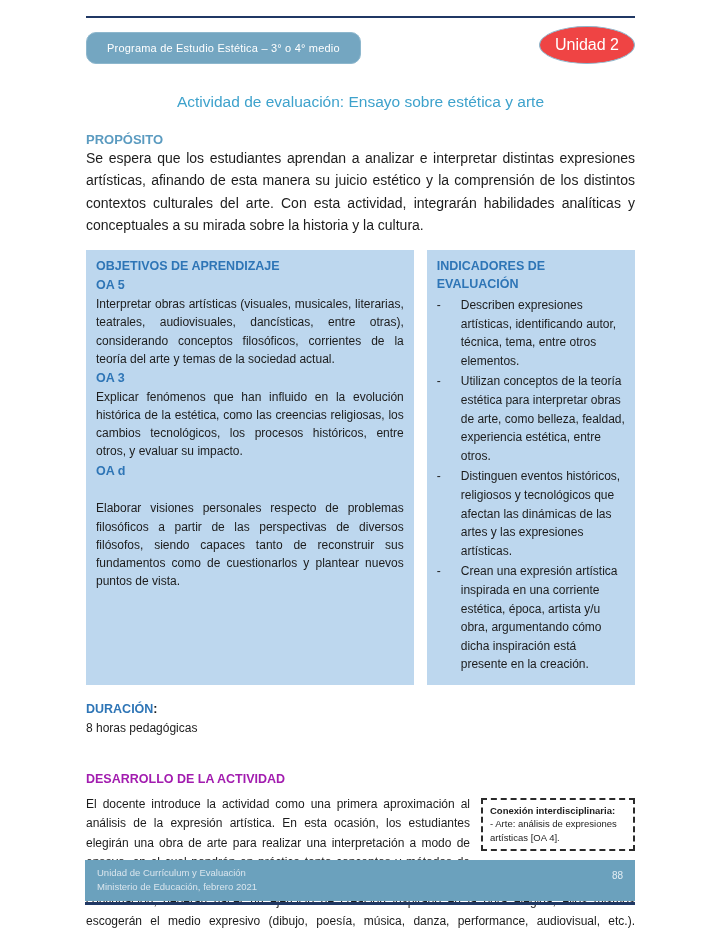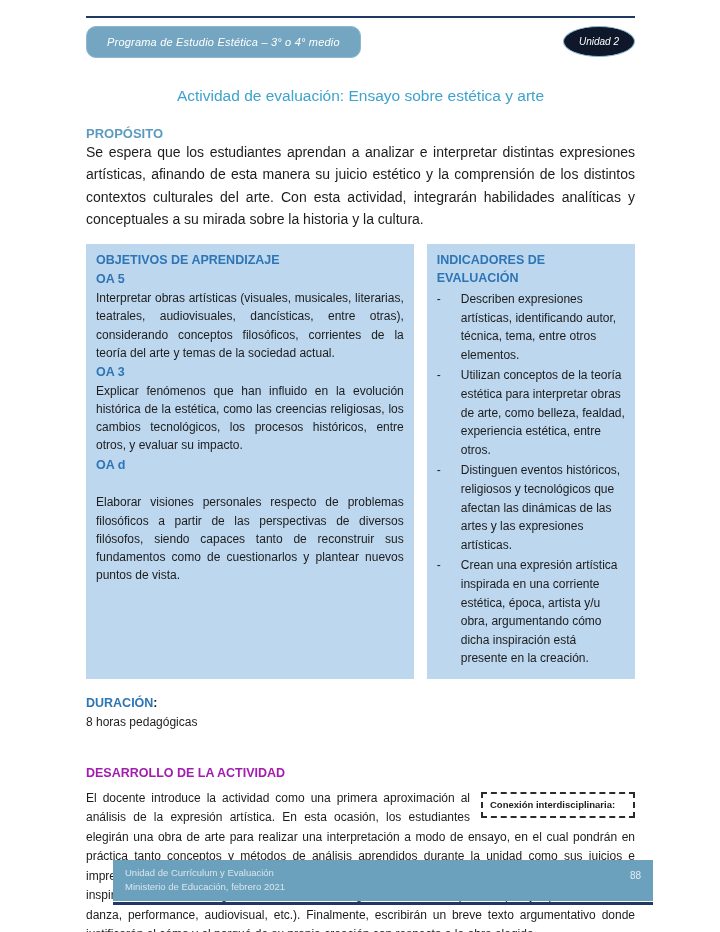--- a/index.html
+++ b/index.html
@@ -4,27 +4,27 @@
 <style>
   * { margin:0; padding:0; box-sizing:border-box; }
   html,body { background:#e9e9e9; }
   .page {
     width:720px; height:932px; background:#ffffff; position:relative;
     font-family:"Liberation Sans", sans-serif; color:#1c1c1c; overflow:hidden;
     margin:0 auto;
   }
   .content { position:absolute; left:86px; top:0; width:549px; }
   .top-rule { margin-top:16px; height:2px; background:#203864; }
-  .header-row { display:flex; justify-content:space-between; align-items:flex-start; margin-top:8px;font-style:italic; }
+  .header-row { display:flex; justify-content:space-between; align-items:flex-end; margin-top:8px; }
   .pill-left {
     background:#74a6c1; color:#ffffff; font-size:11px; letter-spacing:.2px;
     padding:9px 20px; border-radius:10px; border:1px solid #8db7cd;
   }
   .pill-right {
-    background:#0f172a; color:#ffffff; font-size:10px;
+    background:#ef4444; color:#ffffff; font-size:16px;
     padding:9px 15px; border-radius:50%; border:1px solid #8db7cd;
   }
   .doc-title { text-align:center; color:#3ea2cc; font-size:15.5px; margin-top:29px; }
   .h-proposito { color:#5b9bc0; font-weight:bold; font-size:13px; margin-top:21px; }
   .p-body { font-size:14px; line-height:1.6; text-align:justify; }
   .boxes { display:flex; gap:13px; margin-top:13px; }
   .box { background:#bdd7ee; padding:7px 10px 11px 10px; }
   .box-left { width:360px; }
   .box-right { width:228px; }
   .box-h { color:#2e75b6; font-weight:bold; font-size:12.5px; line-height:1.5; }
@@ -40,21 +40,21 @@
   .duracion-colon { color:#1c1c1c; font-weight:bold; }
   .duracion-value { font-size:12px; margin-top:5px; }
   .h-desarrollo { font-weight:bold; font-size:12.5px; color:#a21caf; margin-top:37px; }
   .desarrollo-body { margin-top:9px; font-size:12px; line-height:1.62; text-align:justify; }
   .conexion-box {
     float:right; width:154px; border:2px dashed #2b2b2b;
     padding:4px 7px 5px 7px; margin:3px 0 6px 11px;
     font-size:9.5px; line-height:1.4; text-align:left;
   }
   .conexion-h { font-weight:bold; }
-  .footer { position:absolute; left:85px; right:67px; bottom:27px;margin-left:28px; }
+  .footer { position:absolute; left:85px; right:85px; bottom:27px; }
   .footer-bar {
     background:#6ba1bd; color:#d9e5ed; font-size:9.5px; line-height:1.5;
     padding:6px 12px 7px 12px; display:flex; justify-content:space-between; align-items:center;
   }
   .bottom-rule { height:3px; background:#203864; margin-top:1px; }
   .page-num { font-size:10px; color:#e3edf3; align-self:flex-start; margin-top:2px; }
 </style>
 </head>
 <body>
 
@@ -122,20 +122,21 @@
     <div class="duracion">
       <span class="h-duracion">DURACIÓN</span><span class="duracion-colon">:</span>
       <div class="duracion-value">8 horas pedagógicas</div>
     </div>
 
     <div class="h-desarrollo">DESARROLLO DE LA ACTIVIDAD</div>
 
     <div class="desarrollo-body">
       <aside class="conexion-box">
         <div class="conexion-h">Conexión interdisciplinaria:</div>
+        <div>- Arte: análisis de expresiones artísticas [OA 4].</div>
       </aside>
       <span>El docente introduce la actividad como una primera aproximación al análisis de la expresión artística. En esta ocasión, los estudiantes elegirán una obra de arte para realizar una interpretación a modo de ensayo, en el cual pondrán en práctica tanto conceptos y métodos de análisis aprendidos durante la unidad como sus juicios e impresiones personales en torno a la obra. A continuación, deberán hacer un ejercicio de creación inspirado en la obra elegida; ellos mismos escogerán el medio expresivo (dibujo, poesía, música, danza, performance, audiovisual, etc.). Finalmente, escribirán un breve texto argumentativo donde justificarán el cómo y el porqué de su propia creación con respecto a la obra elegida.</span>
     </div>
 
   </div>
 
   <div class="footer">
     <div class="footer-bar">
       <div>
         <div>Unidad de Currículum y Evaluación</div>

